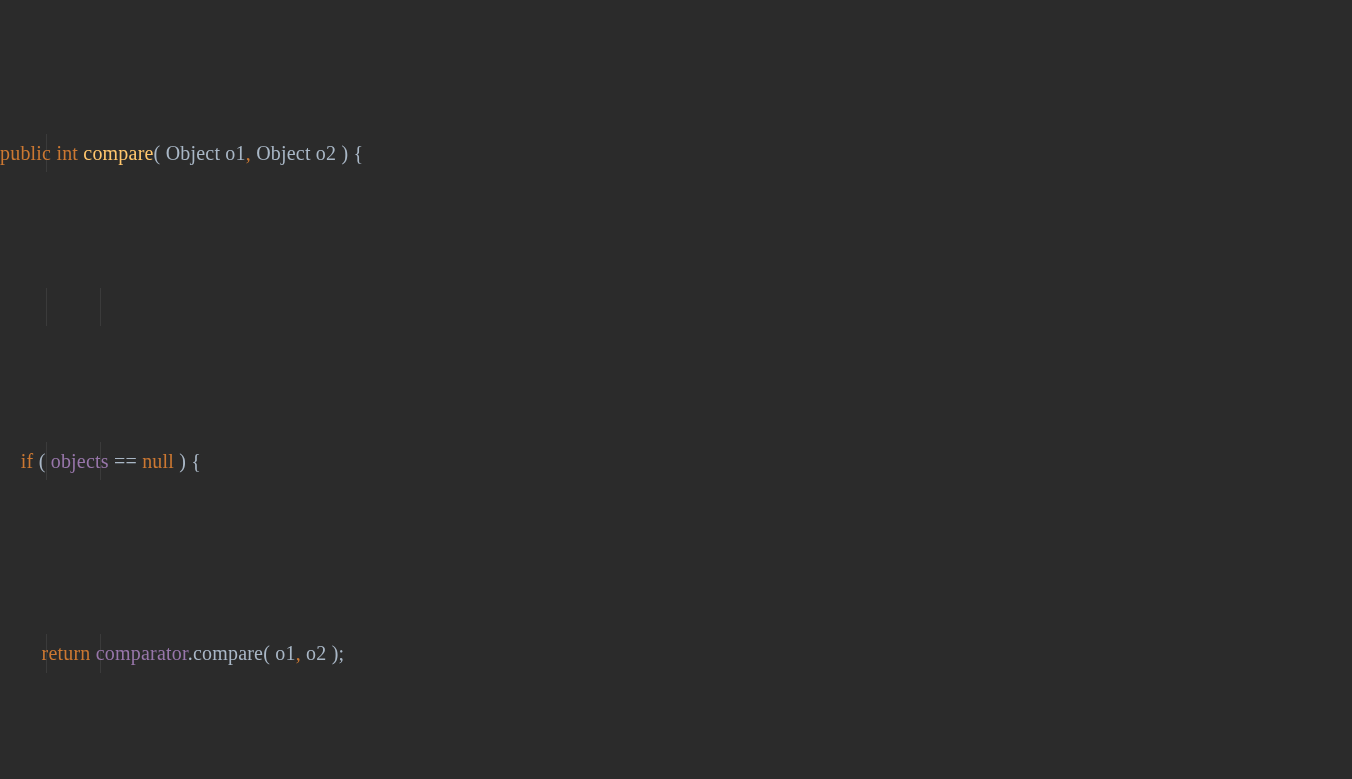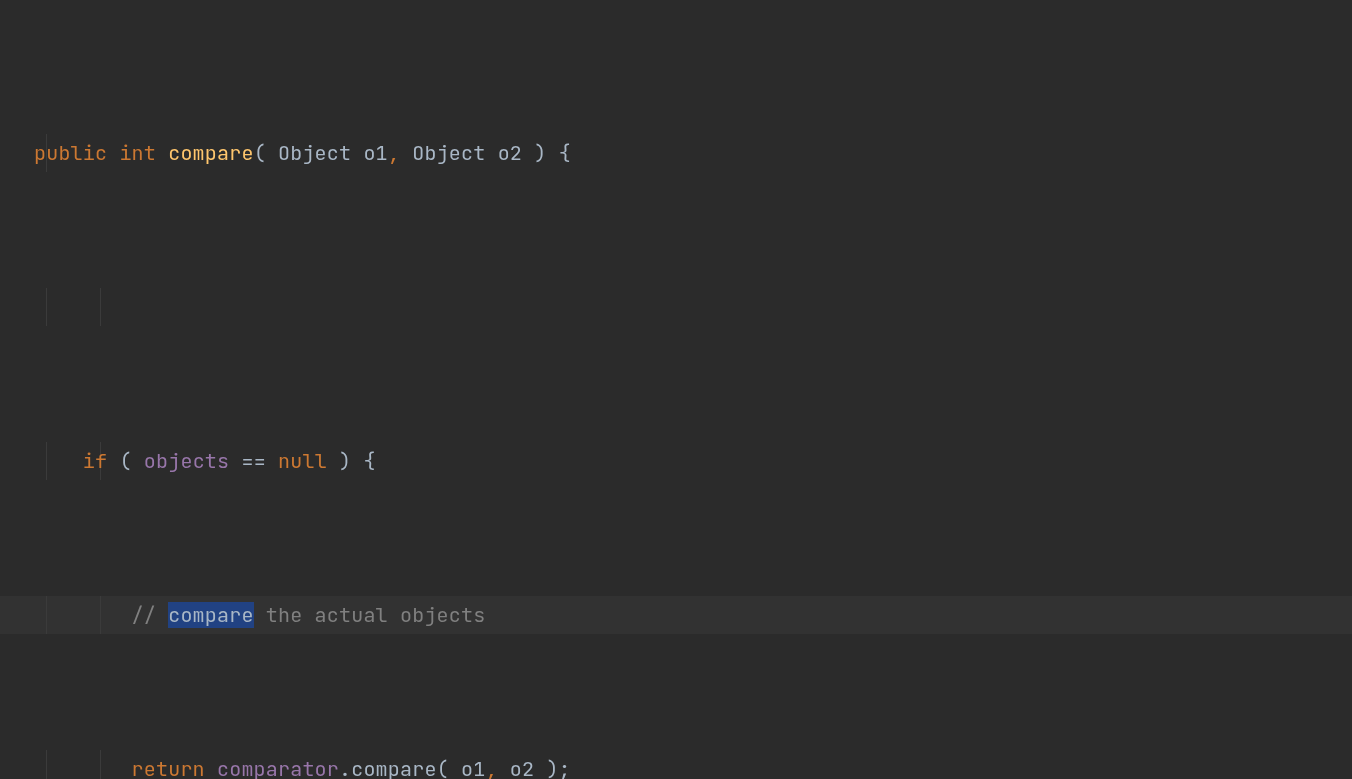--- a/index.html
+++ b/index.html
@@ -14,23 +14,23 @@
     overflow: hidden;
   }
   .editor {
     position: relative;
     padding-top: 18px;
     padding-left: 0;
     white-space: pre;
   }
   .line {
     height: 38.5px;
-    padding-left: 34px;
     position: relative;
     letter-spacing: 0.2px;
+    font-family: Liberation Serif, serif;
   }
   .line.hl {
     background: #323232;
   }
   .kw   { color: #cc7832; }         
   .mth  { color: #ffc66d; }         
   .fld  { color: #9876aa; }         
   .cmt  { color: #808080; }
   .p    { color: #a9b7c6; }         
   .sel  { background: #214283; color: #a9b7c6; padding: 0 0px; }
@@ -51,21 +51,20 @@
 <body>
 
 <div class="editor">
 
   <div class="line"><div class="guide a"></div><span class="kw">public</span><span class="p"> </span><span class="kw">int</span><span class="p"> </span><span class="mth">compare</span><span class="p">( Object o1</span><span class="kw">,</span><span class="p"> Object o2 ) {</span></div>
 
   <div class="line"><div class="guide a"></div><div class="guide b"></div><span></span></div>
 
   <div class="line"><div class="guide a"></div><div class="guide b"></div><span class="p">    </span><span class="kw">if</span><span class="p"> ( </span><span class="fld">objects</span><span class="p"> == </span><span class="kw">null</span><span class="p"> ) {</span></div>
 
-  <div class="line hl"><div class="guide a"></div><div class="guide b"></div><span class="p">        </span><span class="cmt">// </span><span class="sel">compare</span><span class="cmt"> the actual objects</span></div>
 
   <div class="line"><div class="guide a"></div><div class="guide b"></div><span class="p">        </span><span class="kw">return</span><span class="p"> </span><span class="fld">comparator</span><span class="p">.compare( o1</span><span class="kw">,</span><span class="p"> o2 );</span></div>
 
   
 
   
 
   
 
   

